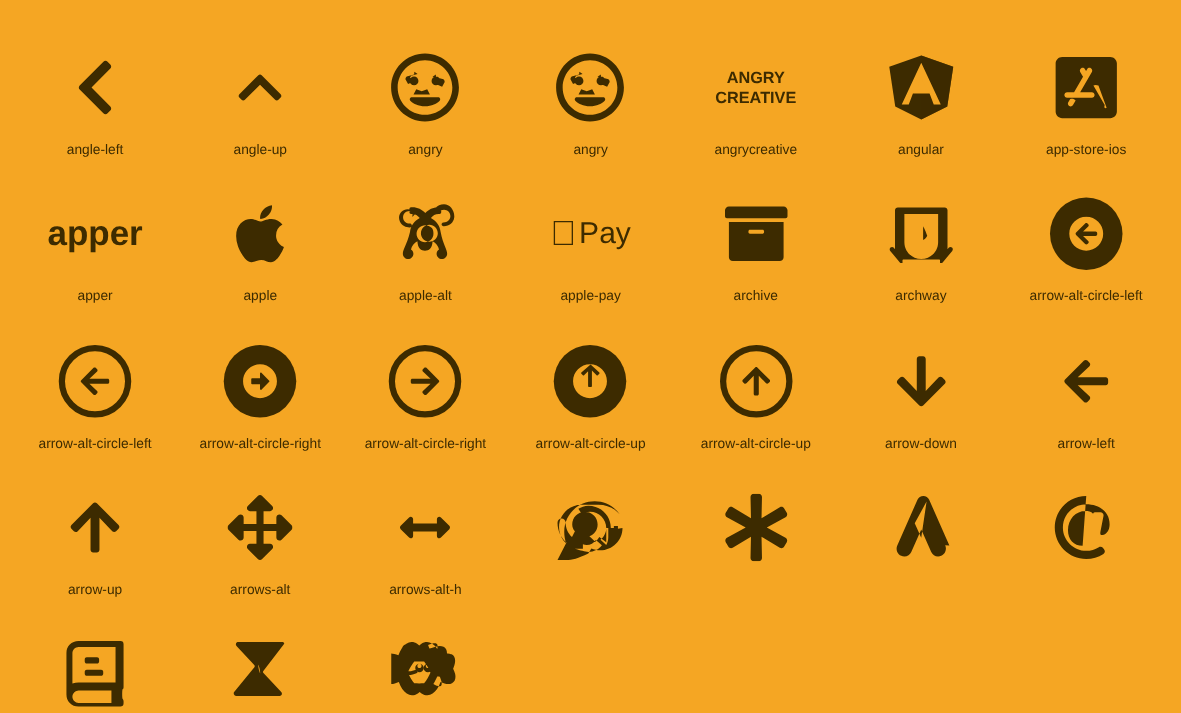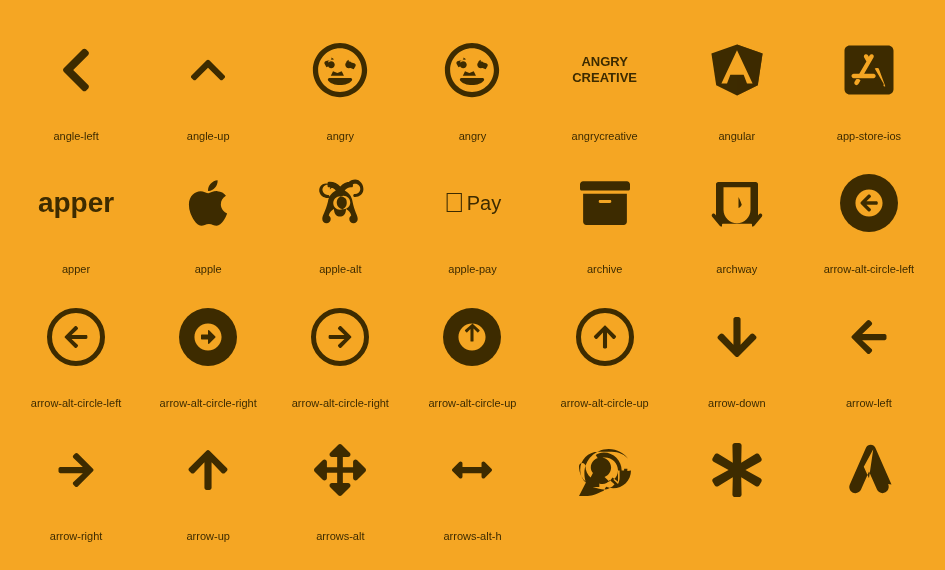--- a/index.html
+++ b/index.html
@@ -15,21 +15,21 @@
       grid-template-columns: repeat(7, 1fr);
       gap: 0;
       padding: 20px 10px;
     }
     .icon-item {
       display: flex;
       flex-direction: column;
       align-items: center;
       justify-content: flex-start;
       padding: 15px 5px 10px;
-      gap: 24px;
+      gap: 8px;
     }
     .icon-symbol {
       width: 70px;
       height: 70px;
       display: flex;
       align-items: center;
       justify-content: center;
       color: #3d2b00;
       font-size: 48px;
       line-height: 1;
@@ -176,21 +176,21 @@
         <path d="M310.6 242.3c-5-45.3-33.4-84.2-73.9-105.3 14.1-19.7 38.3-32.6 64.5-30.2 7.5.7 13.6-5.5 13.6-13v-25.4c0-6.6-4.9-12.1-11.5-12.8-3.8-.4-7.7-.6-11.5-.6-38.3 0-73.4 17.2-97.4 44.5-24-27.3-59.1-44.5-97.4-44.5-3.9 0-7.7.2-11.5.6-6.6.7-11.5 6.2-11.5 12.8v25.4c0 7.5 6.1 13.7 13.6 13 26.2-2.4 50.4 10.5 64.5 30.2-40.5 21.1-68.9 60-73.9 105.3C54.5 340 24 370.8 24 408c0 22.1 17.9 40 40 40s40-17.9 40-40c0-13.9-7.3-26.1-18.3-33.2 5.3-26.8 23.1-49.3 48.6-62.2C138 370.1 163.4 384 192 384s54-13.9 57.7-71.4c25.5 12.9 43.3 35.4 48.6 62.2-11 7.1-18.3 19.3-18.3 33.2 0 22.1 17.9 40 40 40s40-17.9 40-40c0-37.2-30.5-68-49.4-165.7zM192 320c-35.3 0-64-28.7-64-64 0-17.6 7.2-33.6 18.7-45.2l.6-.6c12.2-11.7 28.8-18.8 47-18.8 18 0 34.5 7 46.8 18.5.5.4.9.9 1.4 1.3C253.9 222.7 256 238.1 256 256c0 35.3-28.7 64-64 64zM336 32c-26.5 0-49.9 11.8-65.9 30.3 10.3 8.5 20 17.9 28.6 28.2 9.3-10.1 22.7-16.5 37.7-16.5 28.1 0 51 24.3 47.8 53-2.8 24.9-24.3 43-49.4 43h-2c-7.1 0-13.5 4.9-14.8 11.8-1.7 8.9 5.1 17.1 13.8 17.1h4.3c39.8 0 74.6-28.8 77.8-68.5C418 79.8 381.7 32 336 32zm-239.5 96.5c8.6-10.3 18.3-19.7 28.6-28.2C109.2 81.8 85.8 70 59.3 70 14.6 70-19.8 117.2 1.5 163.5 15.6 196 48.7 208 74 208h4.3c8.7 0 15.5-8.2 13.8-17.1-1.3-6.9-7.7-11.8-14.8-11.8h-2c-25.1 0-46.6-18.1-49.4-43C22.7 107.6 45.6 83.3 73.7 83.3c15 0 28.4 6.4 37.7 16.5l-14.9-3.3zm64.6 123.3c0-35.3 28.7-64 64-64s64 28.7 64 64-28.7 64-64 64-64-28.7-64-64z"></path>
       </svg>
     </div>
     <span class="icon-label">apple-alt</span>
   </div>
 
   <div class="icon-item">
     <div class="icon-symbol">
       <div class="applepay-text">
         <span style="font-size:28px; line-height:1;"></span>
-        <span style="font-size:20px; font-weight:500;"> Pay</span>
+        <span style="font-size:24px; font-weight:500;"> Pay</span>
       </div>
     </div>
     <span class="icon-label">apple-pay</span>
   </div>
 
   <div class="icon-item">
     <div class="icon-symbol">
       <svg width="54" height="50" viewBox="0 0 512 512">
         <path d="M32 448c0 17.7 14.3 32 32 32h384c17.7 0 32-14.3 32-32V160H32v288zm160-212c0-6.6 5.4-12 12-12h104c6.6 0 12 5.4 12 12v8c0 6.6-5.4 12-12 12H204c-6.6 0-12-5.4-12-12v-8zM480 32H32C14.3 32 0 46.3 0 64v48c0 8.8 7.2 16 16 16h480c8.8 0 16-7.2 16-16V64c0-17.7-14.3-32-32-32z"></path>
       </svg>
@@ -286,28 +286,20 @@
 
   <div class="icon-item">
     <div class="icon-symbol">
       <svg width="52" height="40" viewBox="0 0 448 512">
         <path d="M257.5 445.1l-22.2 22.2c-9.4 9.4-24.6 9.4-33.9 0L7 273c-9.4-9.4-9.4-24.6 0-33.9L201.4 44.7c9.4-9.4 24.6-9.4 33.9 0l22.2 22.2c9.5 9.5 9.3 25-.4 34.3L136.6 216H424c13.3 0 24 10.7 24 24v32c0 13.3-10.7 24-24 24H136.6l120.5 114.8c9.8 9.3 10 24.8.4 34.3z"></path>
       </svg>
     </div>
     <span class="icon-label">arrow-left</span>
   </div>
 
-  <div class="icon-item">
-    <div class="icon-symbol">
-      <svg width="52" height="40" viewBox="0 0 448 512">
-        <path d="M190.5 66.9l22.2-22.2c9.4-9.4 24.6-9.4 33.9 0L441 239c9.4 9.4 9.4 24.6 0 33.9L246.6 467.3c-9.4 9.4-24.6 9.4-33.9 0l-22.2-22.2c-9.5-9.5-9.3-25 .4-34.3L311.4 296H24c-13.3 0-24-10.7-24-24v-32c0-13.3 10.7-24 24-24h287.4L190.9 101.2c-9.8-9.3-10-24.8-.4-34.3z"></path>
-      </svg>
-    </div>
-    <span class="icon-label">arrow-right</span>
-  </div>
 
   <div class="icon-item">
     <div class="icon-symbol">
       <svg width="40" height="52" viewBox="0 0 448 512">
         <path d="M34.9 289.5l-22.2-22.2c-9.4-9.4-9.4-24.6 0-33.9L207 39c9.4-9.4 24.6-9.4 33.9 0l194.3 194.3c9.4 9.4 9.4 24.6 0 33.9L413 289.4c-9.5 9.5-25 9.3-34.3-.4L264 168.6V456c0 13.3-10.7 24-24 24h-32c-13.3 0-24-10.7-24-24V168.6L69.2 289.1c-9.3 9.8-24.8 10-34.3.4z"></path>
       </svg>
     </div>
     <span class="icon-label">arrow-up</span>
   </div>
 

